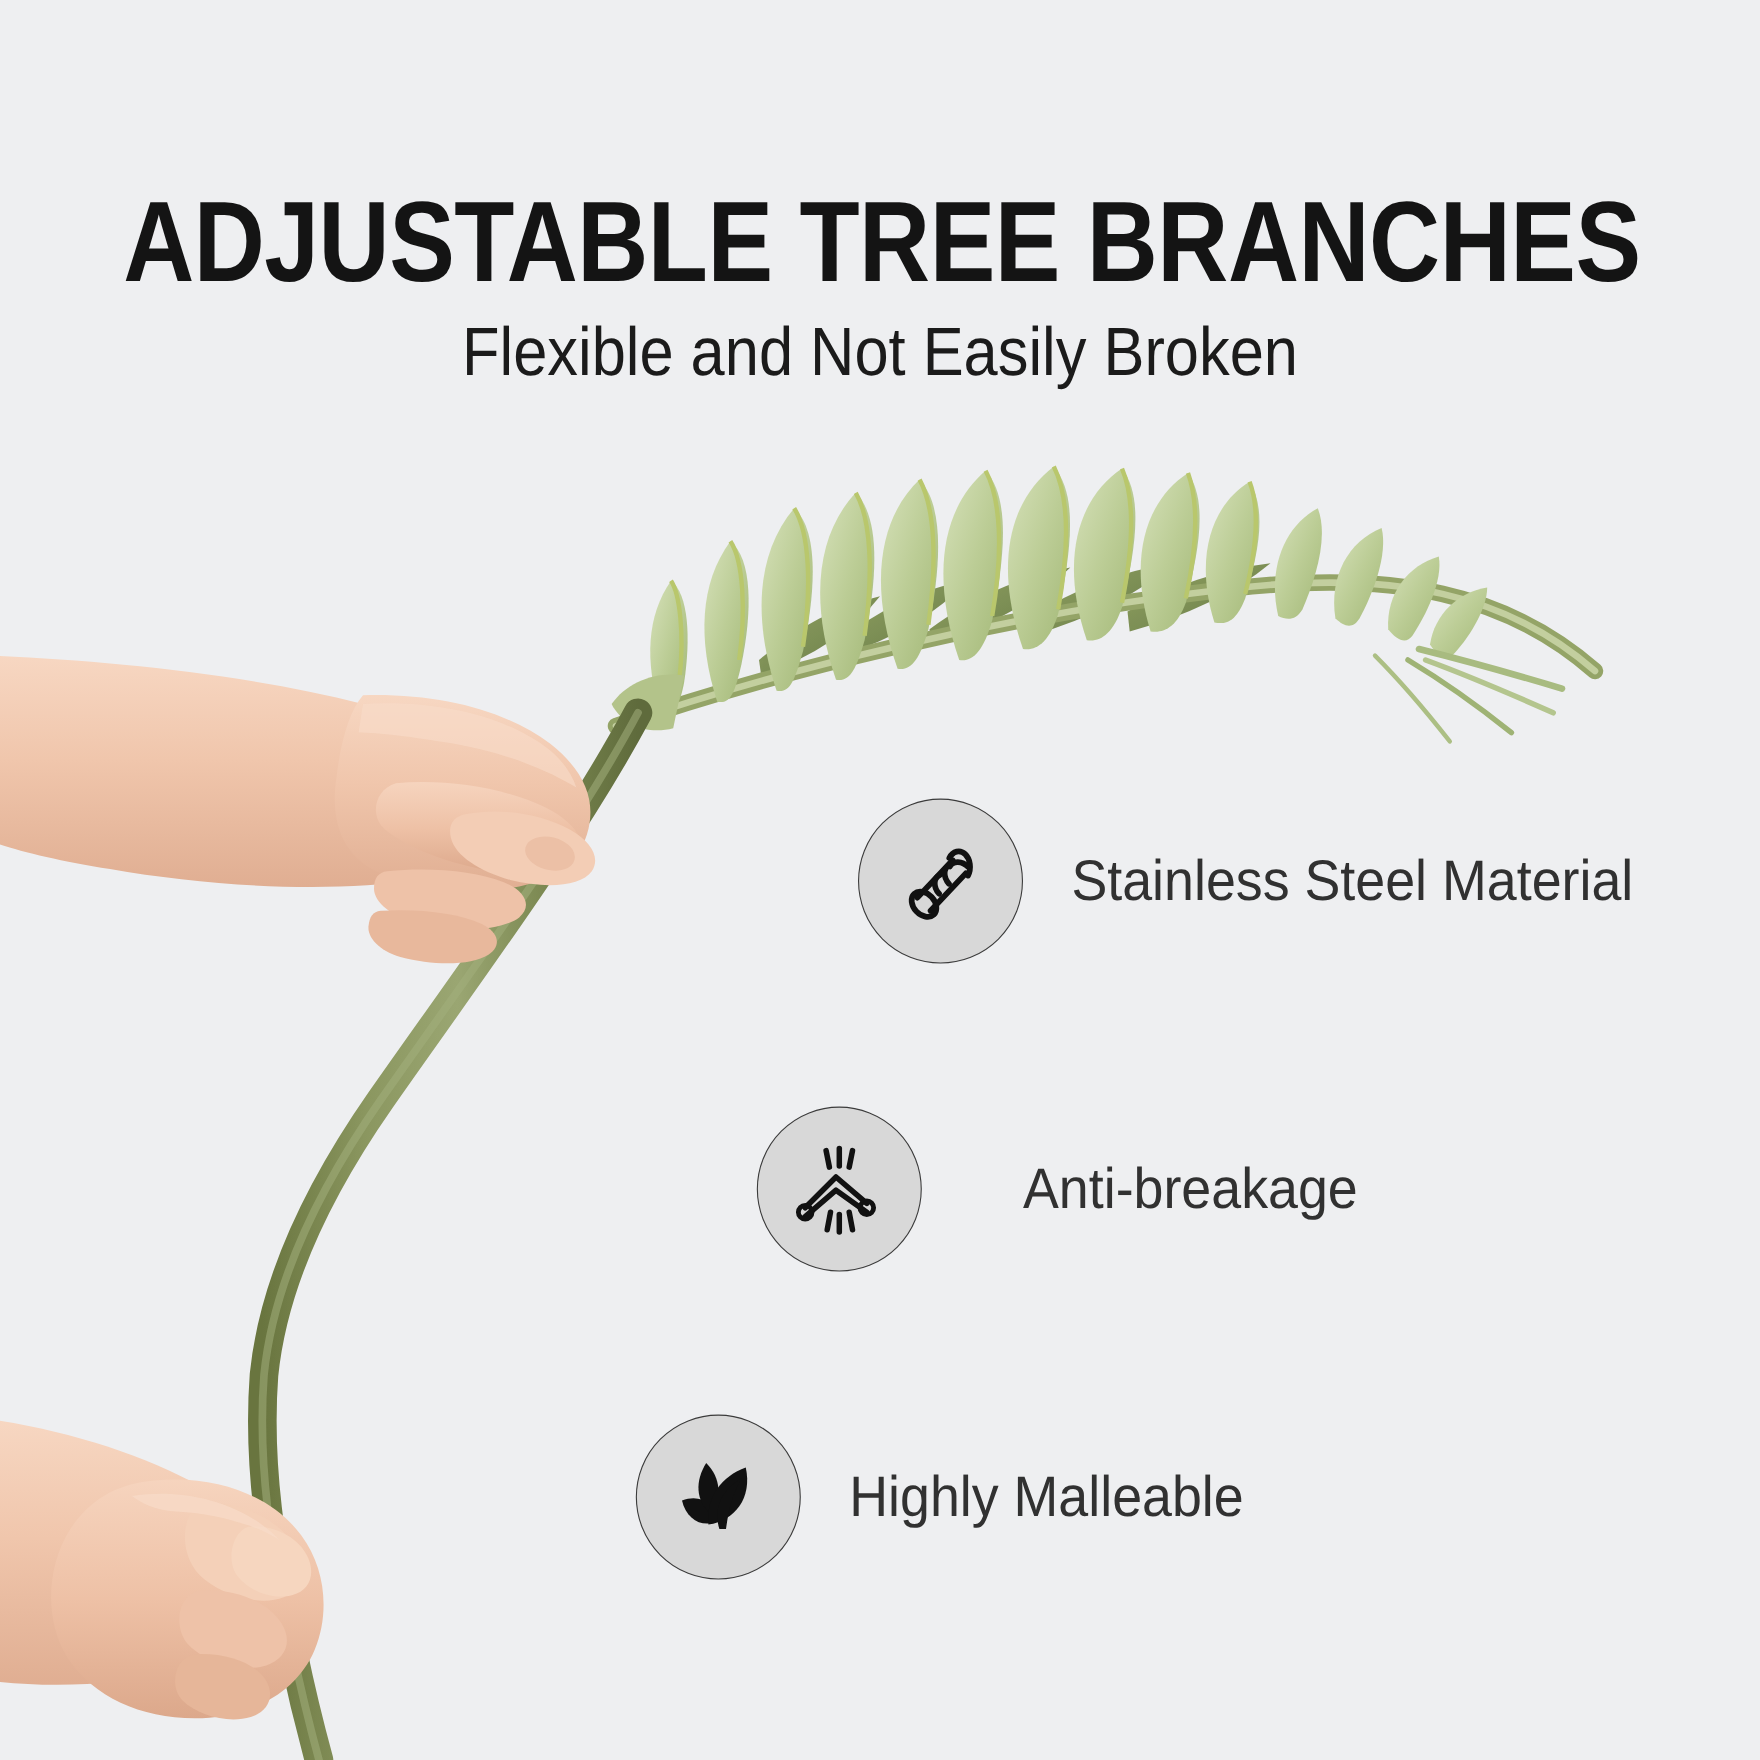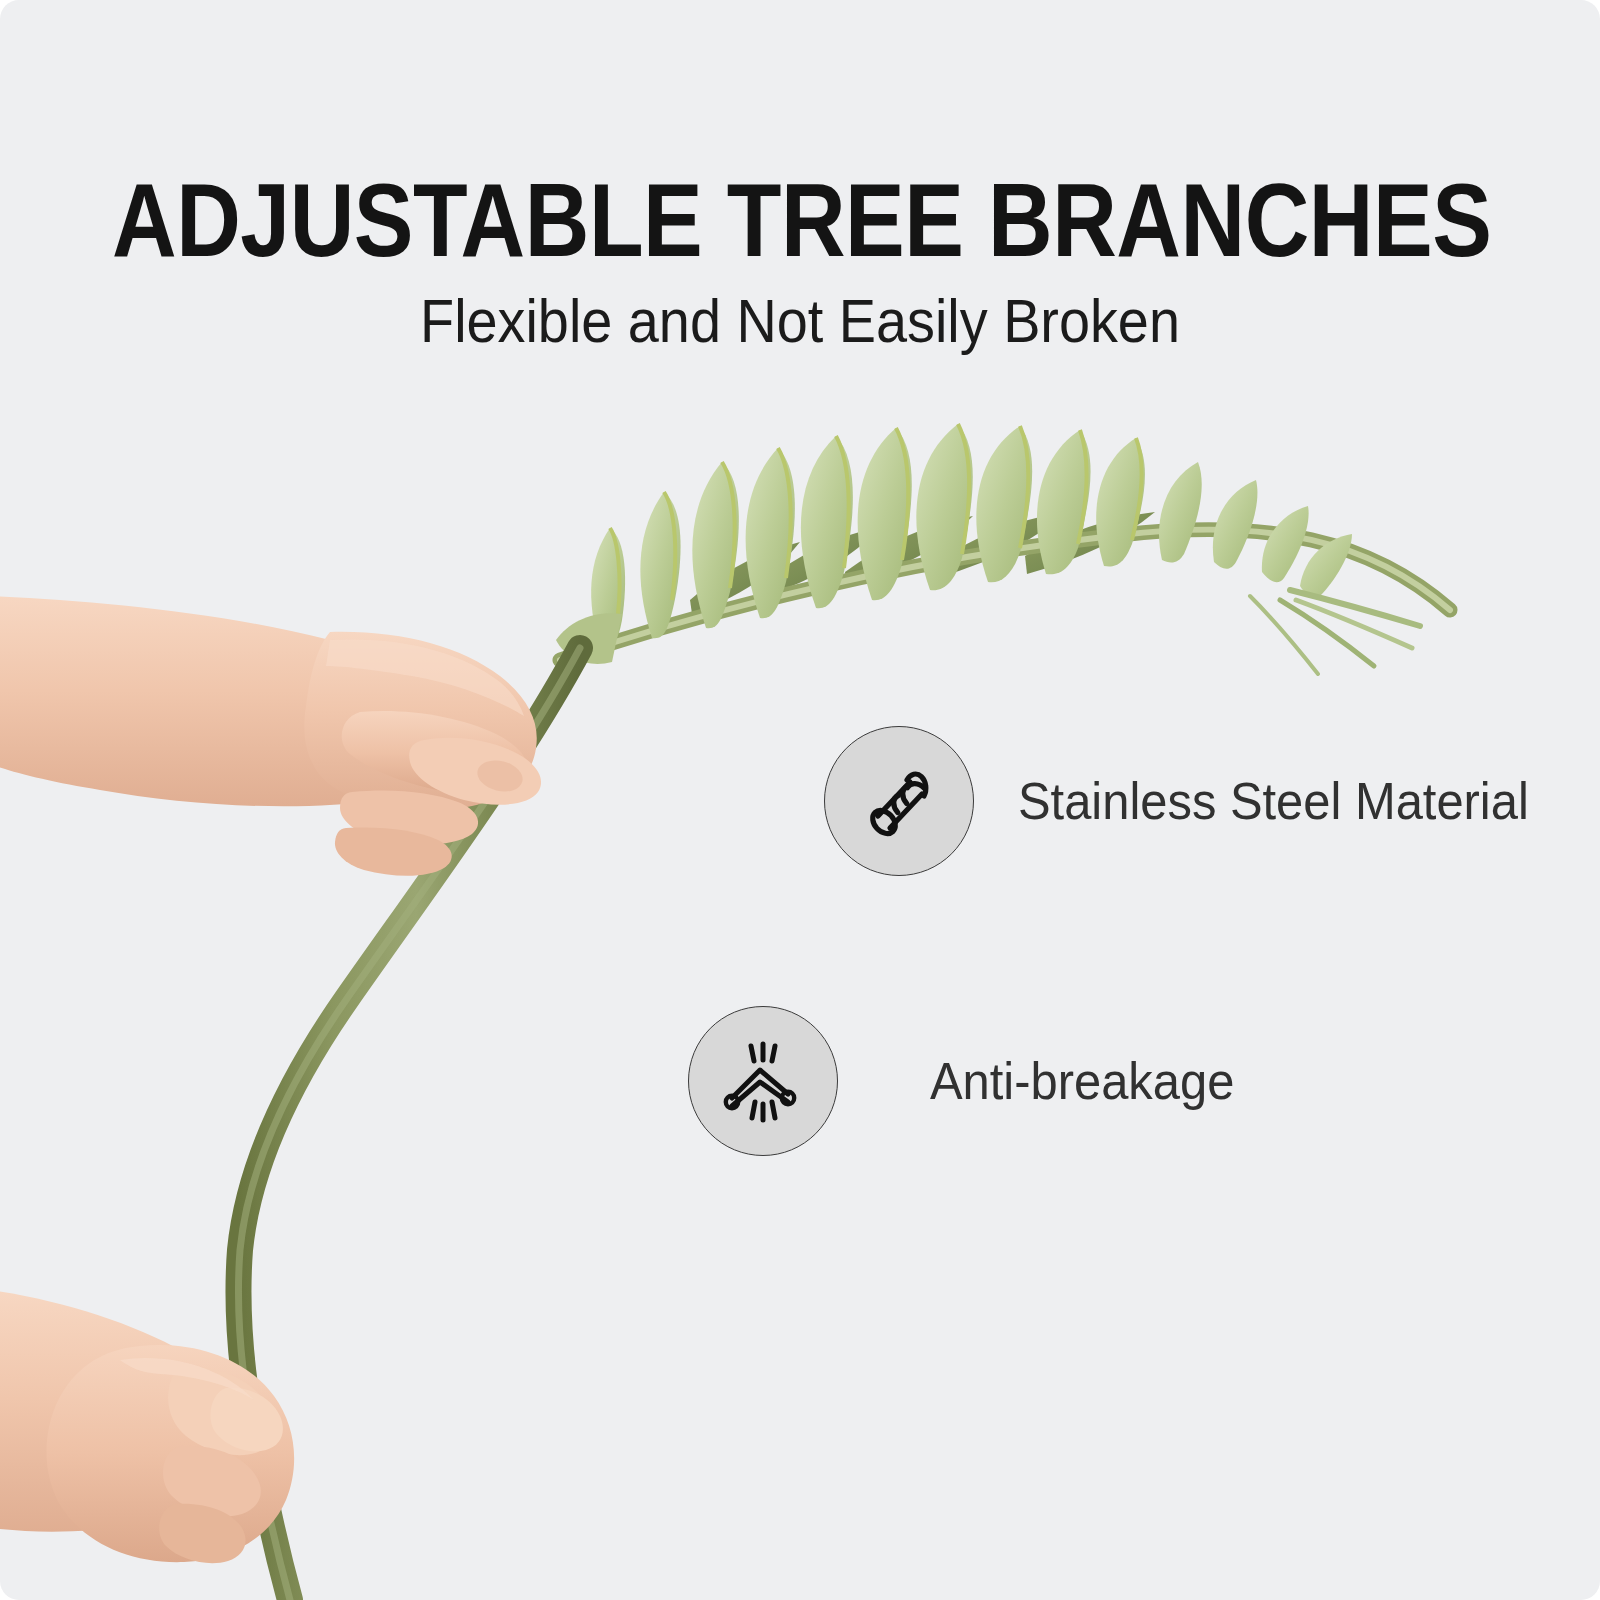--- a/index.html
+++ b/index.html
@@ -7,21 +7,20 @@
     padding: 0;
     background: #ffffff;
   }
   #canvas {
     position: relative;
     width: 1600px;
     height: 1600px;
     background: #eeeff1;
     overflow: hidden;
     font-family: "Liberation Sans", sans-serif;
-    border-radius: 19px;
   }
 
   
   .header {
     position: absolute;
     top: 0; left: 0;
     width: 1600px;
     text-align: center;
     z-index: 40;
   }
@@ -63,21 +62,21 @@
   .features {
     position: absolute;
     inset: 0;
     z-index: 30;
   }
   .feature-row {
     position: absolute;
     display: flex;
     align-items: center;
   }
-  .feature-row.row-0 { left: 824px;  top: 726px; }
+  .feature-row.row-0 { left: 780px;  top: 726px; }
   .feature-row.row-1 { left: 688px;  top: 1006px; gap: 48px; }
   .feature-row.row-2 { left: 578px;  top: 1286px; }
 
   .icon-circle {
     width: 150px;
     height: 150px;
     flex: 0 0 150px;
     border-radius: 50%;
     background: #d8d8d8;
     border: 1.6px solid #3b3b3b;
@@ -319,15 +318,34 @@
               <line x1="34" y1="82" x2="37" y2="66"></line>
               <line x1="45" y1="84" x2="45" y2="68"></line>
               <line x1="57" y1="82" x2="54" y2="66"></line>
             </g>
           </svg>
         </span>
       </div>
       <span class="feature-label">Anti-breakage</span>
     </div>
 
+    <div class="feature-row row-2">
+      <div class="icon-circle" style="background: rgb(216, 216, 216); border-color: rgb(59, 59, 59);">
+        <span>
+          <svg width="82" height="82" viewBox="0 0 82 82" xmlns="http://www.w3.org/2000/svg">
+            <g fill="#111111">
+
+              <path d="M8 44 C24 38 38 46 42 62 C28 70 12 62 8 44 Z"></path>
+
+              <path d="M30 10 C20 26 20 44 34 56 C44 42 44 24 30 10 Z"></path>
+
+              <path d="M66 14 C44 22 30 40 32 66 C56 62 72 42 66 14 Z"></path>
+
+              <path d="M42 70 C36 52 44 34 62 24 C52 42 50 56 48 70 Z"></path>
+            </g>
+          </svg>
+        </span>
+      </div>
+      <span class="feature-label">Highly Malleable</span>
+    </div>
 
   </div>
 </div>
 
 </body></html>

